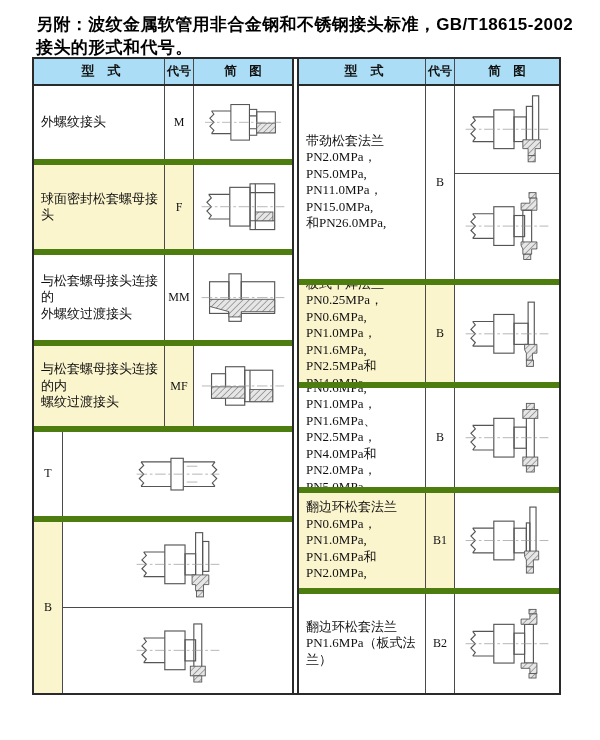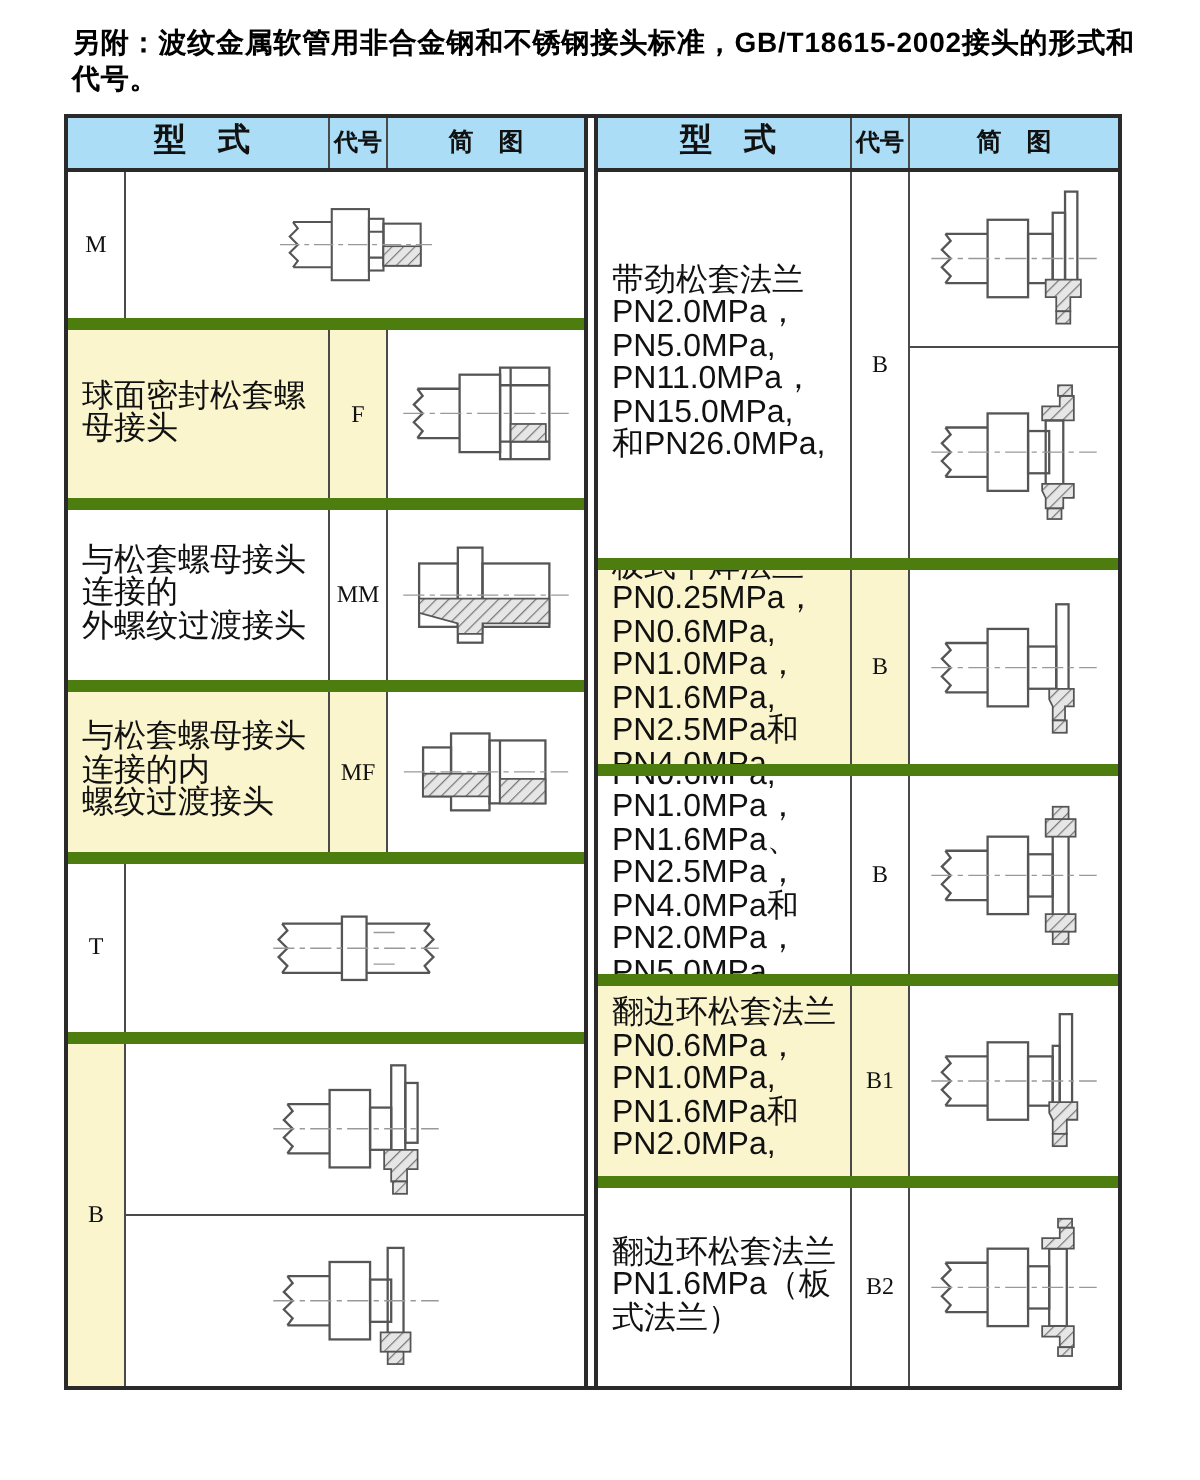--- a/index.html
+++ b/index.html
@@ -2,21 +2,21 @@
 <html><head>
 <meta charset="utf-8">
 <style>
   html,body{margin:0;padding:0;}
   body{
     width:600px;height:740px;background:#ffffff;position:relative;
     font-family:"Liberation Sans",sans-serif;color:#111;
   }
   .title{
     position:absolute;left:36px;top:13px;width:540px;
-    font-size:14px;font-weight:bold;letter-spacing:.4px;color:#000;
+    font-size:17px;font-weight:bold;letter-spacing:.4px;color:#000;
   }
   .tbl{
     position:absolute;left:32px;top:57px;width:529px;height:638px;
     display:flex;border:2px solid #2a2a2a;box-sizing:border-box;background:#fff;
   }
   .half{display:flex;flex-direction:column;box-sizing:border-box;}
   .half.left{width:258px;}
   .half.right{flex:1;}
   .divider{width:3px;border-left:2px solid #2a2a2a;border-right:2px solid #2a2a2a;background:#fff;}
   .hrow{
@@ -24,21 +24,21 @@
     border-bottom:2px solid #2a2a2a;box-sizing:border-box;
   }
   .hcell{
     display:flex;align-items:center;justify-content:center;
     font-size:12.5px;font-weight:bold;color:#111;box-sizing:border-box;
   }
   .row{display:flex;box-sizing:border-box;overflow:hidden;}
   .row + .row{border-top:6px solid #4d7c0f;}
   .c-type{
     width:131px;border-right:1px solid #4a4a4a;box-sizing:border-box;
-    font-family:Liberation Sans, sans-serif;font-size:16px;line-height:16.5px;
+    font-family:Liberation Serif, serif;font-size:13px;line-height:16.5px;
     padding:2px 3px 2px 7px;display:flex;align-items:center;
     white-space:pre-line;color:#111;
   }
   .right .c-type{width:127px;}
   .c-code{
     width:29px;border-right:1px solid #4a4a4a;box-sizing:border-box;
     display:flex;align-items:center;justify-content:center;
     font-family:"Liberation Serif",serif;font-size:12px;color:#111;
   }
   .hl{background:#fbf5cd;}
@@ -68,20 +68,21 @@
 <div class="tbl">
 
   <div class="half left">
     <div class="hrow">
       <div class="hcell c-type">型　式</div>
       <div class="hcell c-code">代号</div>
       <div class="hcell c-hdiag">简　图</div>
     </div>
 
     <div class="row" style="height:74px">
+      <div class="c-type">外螺纹接头</div>
       <div class="c-code">M</div>
       <div class="c-diag">
         <div class="sub diag">
             <svg viewBox="0 0 100 80" preserveAspectRatio="xMidYMid meet">
               <path class="ln" d="M11 26 H35 M11 54 H35 M11 26 l3 4 -5 5 5 5 -5 5 5 5 -3 4"></path>
               <rect class="ln" x="35" y="18" width="23" height="44"></rect>
               <rect class="ln" x="58" y="24" width="9" height="32"></rect>
               <path class="ln" d="M58 32 h9 M58 48 h9"></path>
               <rect class="ln" x="67" y="27" width="23" height="26"></rect>
               <rect fill="url(#hp)" class="ht" x="67" y="41" width="23" height="12"></rect>

